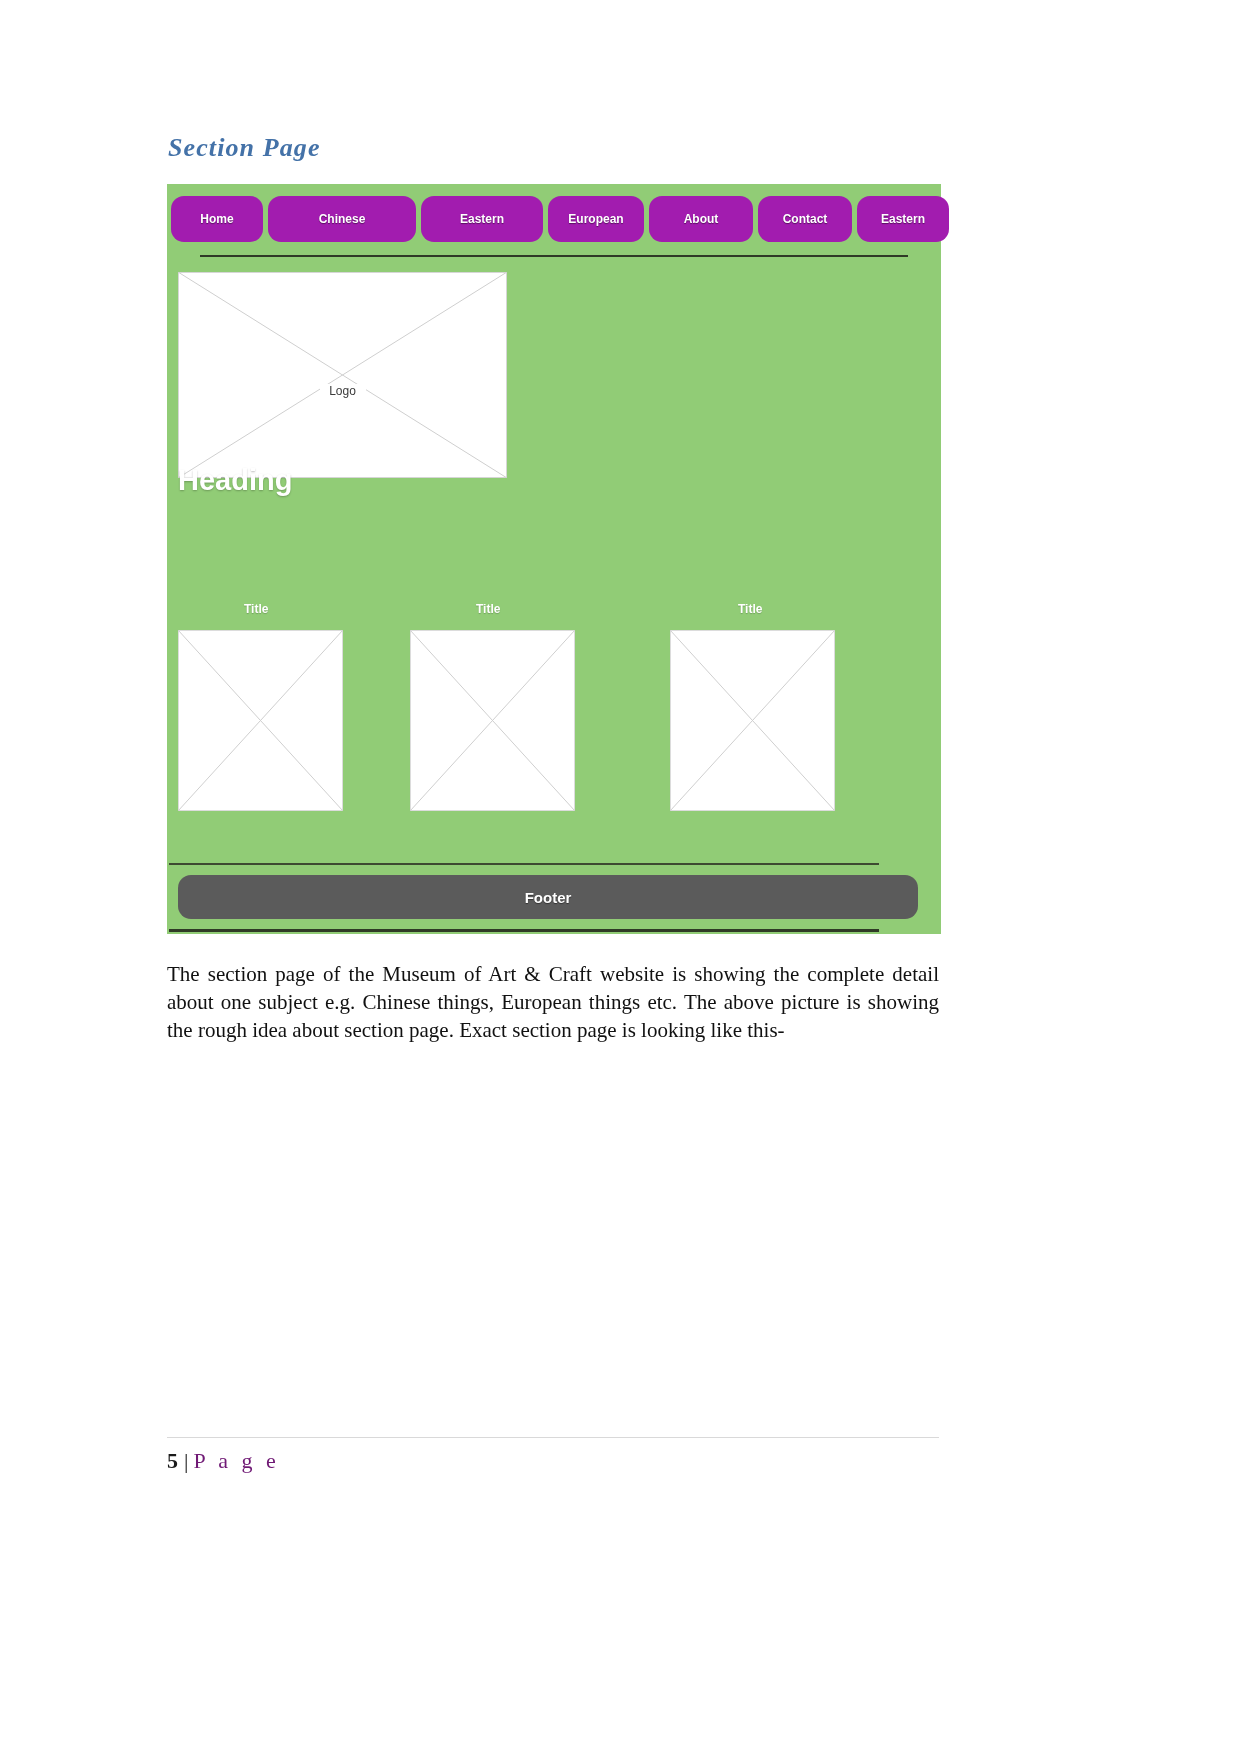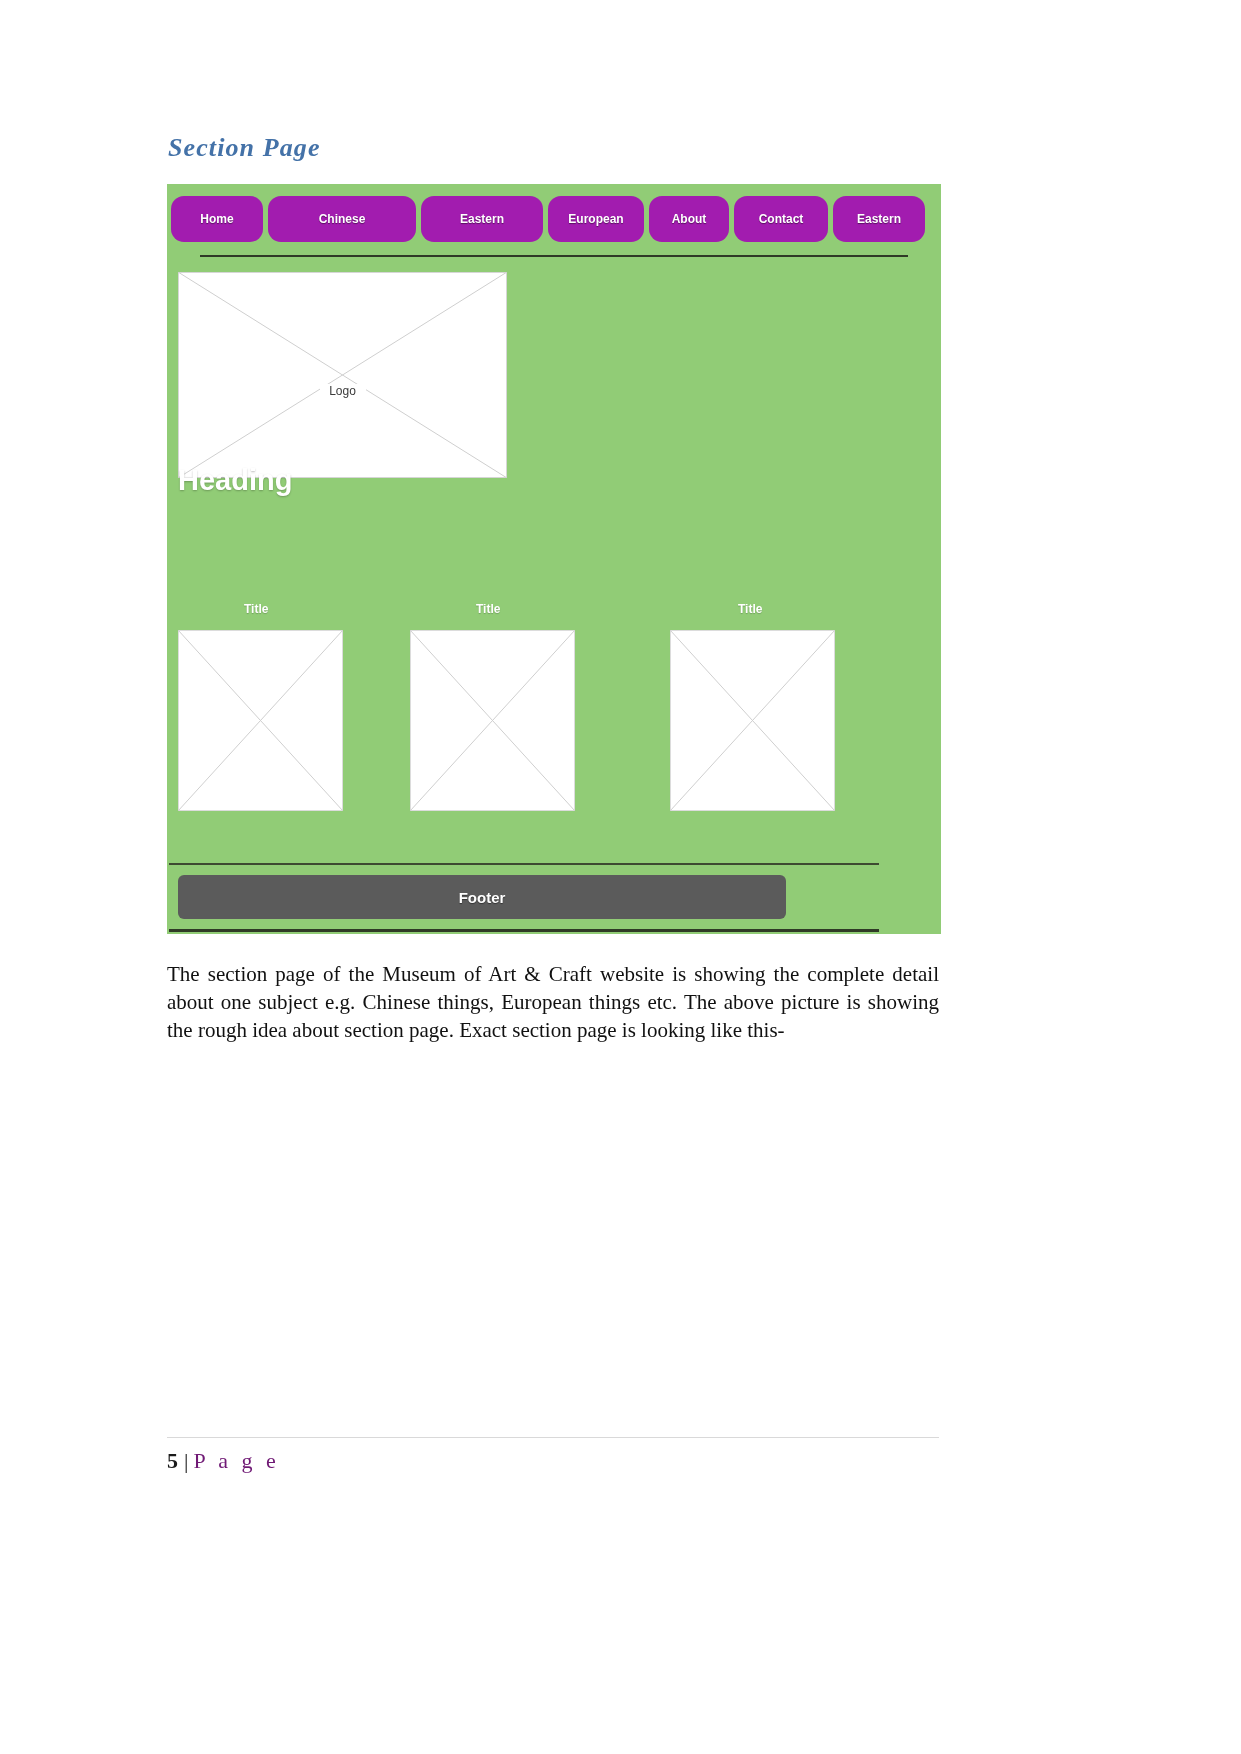--- a/index.html
+++ b/index.html
@@ -100,21 +100,21 @@
     justify-content: center;
     box-sizing: border-box;
     padding: 0 14px;
     text-shadow: 0 1px 1px rgba(0,0,0,.45);
     flex: 0 0 auto;
   }
   .nav-item.w-home     { width: 92px; }
   .nav-item.w-chinese  { width: 148px; }
   .nav-item.w-eastern  { width: 122px; }
   .nav-item.w-european { width: 96px; }
-  .nav-item.w-about    { width: 80px; }
+  .nav-item.w-about    { width: 104px; }
   .nav-item.w-contact  { width: 94px; }
   .nav-item.w-feedback { width: 92px; }
 
   
   .logo-box {
     position: absolute;
     left: 11px;
     top: 88px;
     width: 329px;
     height: 206px;
@@ -192,24 +192,24 @@
 
   .card-3 { left: 501px; width: 230px; }
   .card-3 .card-title { left: 70px; }
   .card-3 .card-box { left: 2px; width: 165px; height: 181px; }
 
   
   .footer-bar {
     position: absolute;
     left: 11px;
     top: 691px;
-    width: 608px;
+    width: 740px;
     height: 44px;
     background: #5b5b5b;
-    border-radius: 6px;
+    border-radius: 13px;
     display: flex;
     align-items: center;
     justify-content: center;
     color: #ffffff;
     font-family: "Liberation Sans", sans-serif;
     font-weight: 700;
     font-size: 15px;
     text-shadow: 0 1px 1px rgba(0,0,0,.45);
     box-sizing: border-box;
   }

